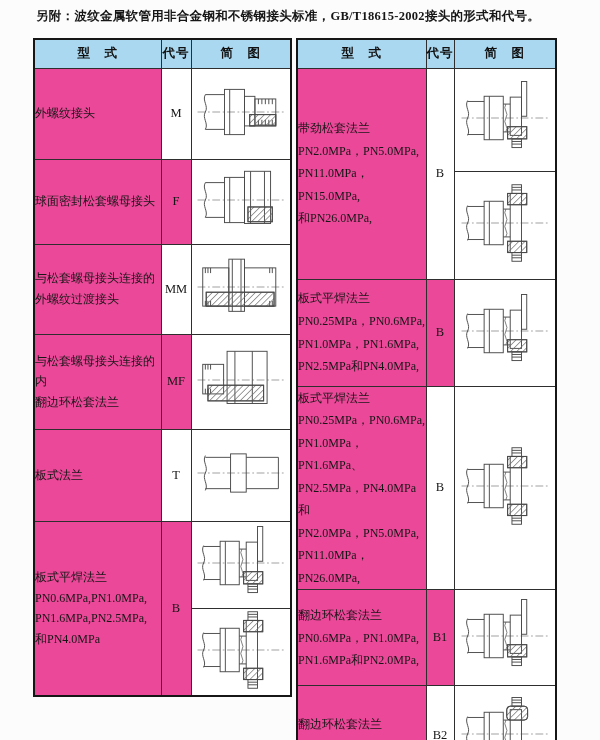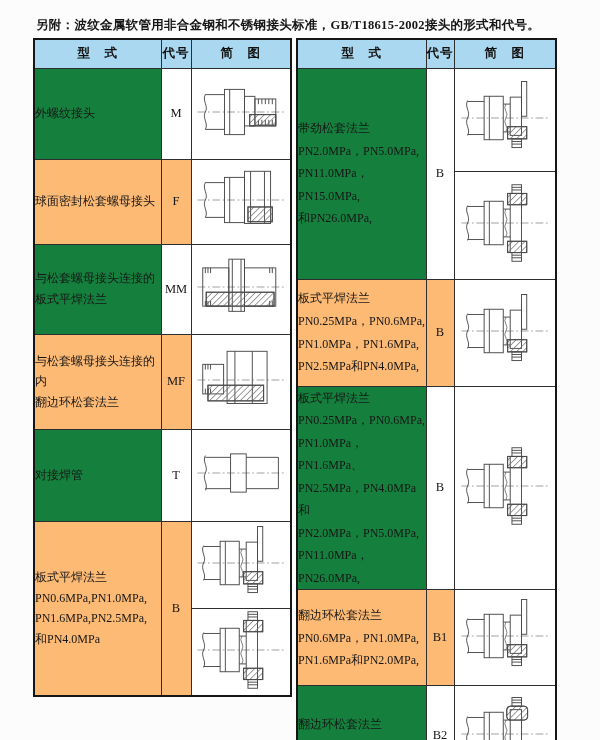--- a/index.html
+++ b/index.html
@@ -2,43 +2,43 @@
 <html><head>
 <meta charset="utf-8">
 <style>
   html,body{margin:0;padding:0;}
   body{
     width:600px;height:740px;background:#fcfcfc;position:relative;
     font-family:"Liberation Serif","DejaVu Serif",serif;color:#161616;
     overflow:hidden;
   }
   .title{
-    position:absolute;left:36px;top:17px;width:545px;
+    position:absolute;left:36px;top:8px;width:545px;
     font-size:12.5px;font-weight:bold;letter-spacing:.3px;line-height:1.3;
   }
   table.grid{
     position:absolute;top:38px;border-collapse:collapse;table-layout:fixed;
     background:#fff;border:2px solid #161616;
   }
   table.grid th, table.grid td{border:1px solid #2e2e2e;padding:0;}
   th{
     background:#aad8f0;font-size:12.5px;font-weight:bold;
     letter-spacing:1px;color:#111;
   }
   td.t{
     font-size:12px;padding:3px 4px 3px 7px;white-space:pre-line;
-    vertical-align:middle;line-height:1.72;background:#15803d;text-align:left;
+    vertical-align:middle;line-height:1.72;background:#ec4899;text-align:left;
   }
   .rt td.t{line-height:1.88;}
   td.c{
     text-align:center;font-size:12.5px;vertical-align:middle;background:#fff;
     font-family:"Liberation Serif",serif;
   }
   td.d{background:#fff;text-align:center;vertical-align:middle;padding:1px;}
-  td.hl{background:#fdba74;margin-top:17px;}
+  td.hl{background:#ec4899;margin-top:17px;}
   .dg{display:inline-block;line-height:0;}
 </style>
 </head>
 <body>
 
 <div class="title">另附：波纹金属软管用非合金钢和不锈钢接头标准，GB/T18615-2002接头的形式和代号。</div>
 
 <table class="grid lt" style="left:33px;width:259px;">
   <colgroup>
       <col style="width:127px">
@@ -99,21 +99,21 @@
               <line x1="39" y1="20" x2="39" y2="72"></line>
               <rect x="56" y="13" width="30" height="60"></rect>
               <line x1="63" y1="13" x2="63" y2="73"></line>
               <line x1="79" y1="13" x2="79" y2="73"></line>
               <rect x="60" y="54" width="28" height="17" fill="url(#hch2)"></rect>
               <rect x="60" y="54" width="28" height="17"></rect>
             </svg></span></td>
   </tr>
   <tr style="height:90px">
     <td class="t">与松套螺母接头连接的
-板式平焊法兰</td>
+外螺纹过渡接头</td>
     <td class="c">MM</td>
     <td class="d"><span class="dg"><svg width="98" height="80" viewBox="0 0 104 92" fill="none" stroke="#4a4a4a" stroke-width="1.1">
               <defs>
                 <pattern id="hch3" width="5" height="5" patternUnits="userSpaceOnUse" patternTransform="rotate(45)">
                   <line x1="0" y1="0" x2="0" y2="5" stroke="#6a6a6a" stroke-width="1.5"></line>
                 </pattern>
               </defs>
               <path d="M2,46H102" stroke-width="0.6" stroke-dasharray="9 3 2 3"></path>
               <rect x="8" y="24" width="30" height="44"></rect>
               <line x1="11" y1="24" x2="11" y2="30"></line>
@@ -153,21 +153,21 @@
               <line x1="17" y1="28" x2="17" y2="34"></line>
               <line x1="17" y1="56" x2="17" y2="62"></line>
               <rect x="36" y="13" width="46" height="60"></rect>
               <line x1="45" y1="13" x2="45" y2="73"></line>
               <line x1="65" y1="13" x2="65" y2="73"></line>
               <rect x="14" y="52" width="64" height="18" fill="url(#hch4)"></rect>
               <rect x="14" y="52" width="64" height="18"></rect>
             </svg></span></td>
   </tr>
   <tr style="height:92px">
-    <td class="t">对接焊管</td>
+    <td class="t">板式法兰</td>
     <td class="c">T</td>
     <td class="d"><span class="dg"><svg width="98" height="80" viewBox="0 0 104 92" fill="none" stroke="#4a4a4a" stroke-width="1.1">
               <defs>
                 <pattern id="hch5" width="5" height="5" patternUnits="userSpaceOnUse" patternTransform="rotate(45)">
                   <line x1="0" y1="0" x2="0" y2="5" stroke="#6a6a6a" stroke-width="1.5"></line>
                 </pattern>
               </defs>
               <path d="M2,46H102" stroke-width="0.6" stroke-dasharray="9 3 2 3"></path>
               <path d="M11,26c-4,7 4,13 0,20c-4,7 4,13 0,20"></path>
               <line x1="11" y1="28" x2="40" y2="28"></line>

